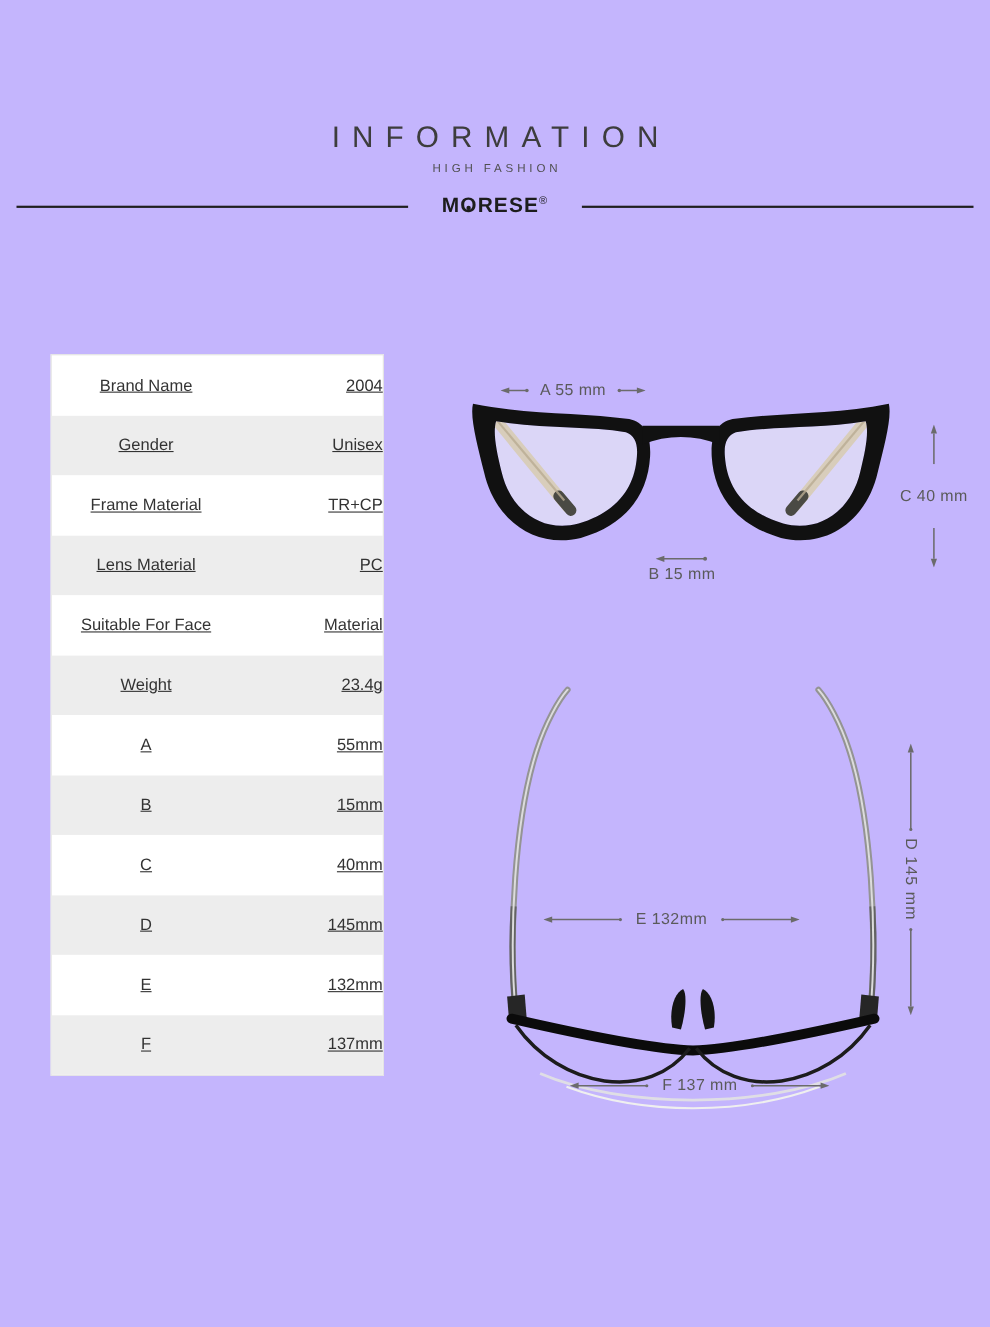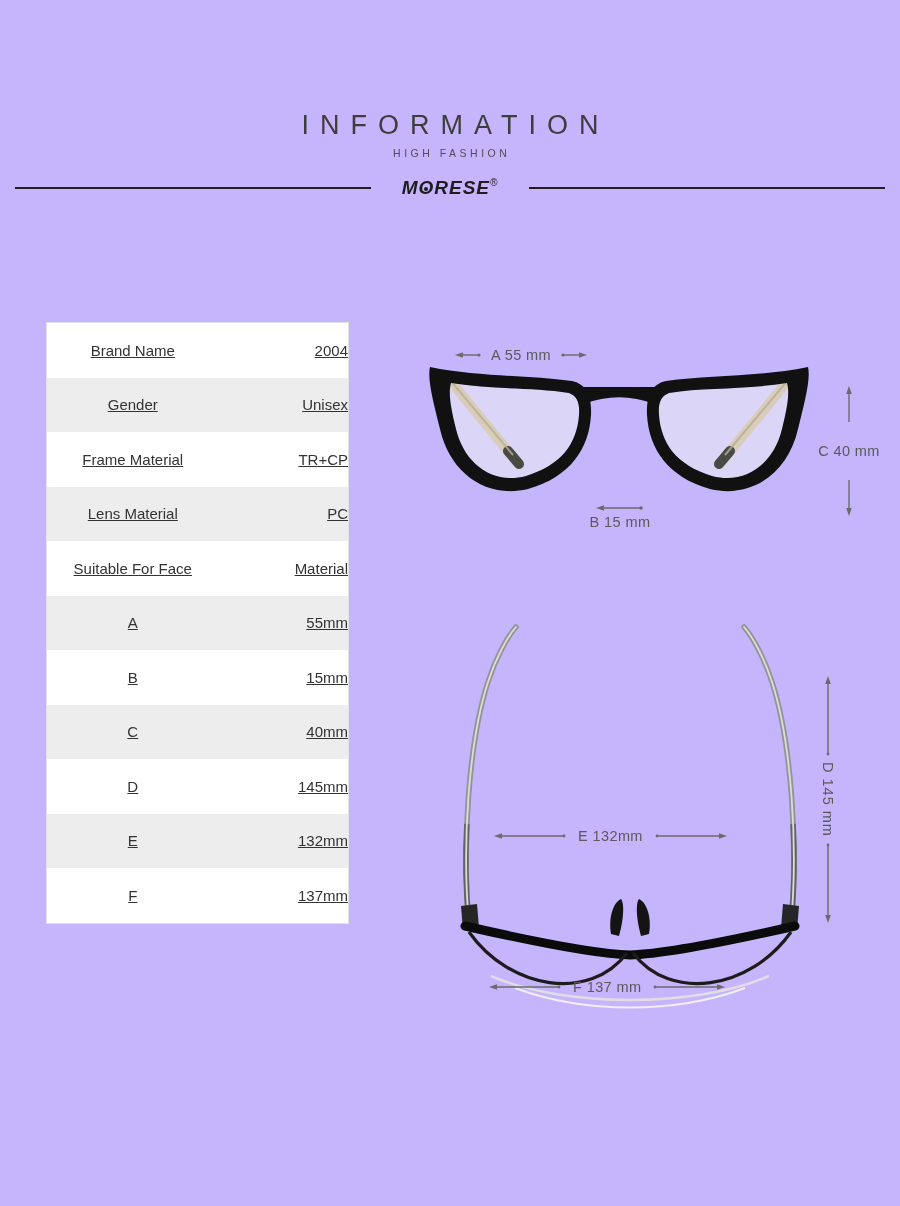--- a/index.html
+++ b/index.html
@@ -11,21 +11,21 @@
   .title { position:absolute; top:110px; left:0; right:0; text-align:center;
            font-size:27px; font-weight:400; letter-spacing:11px; padding-left:11px;
            color:#3d3d3d; }
   .subtitle { position:absolute; top:147px; left:0; right:0; text-align:center;
               font-size:10.5px; font-weight:400; letter-spacing:3.5px; padding-left:3.5px;
               color:#4f4f4f; }
   .brand-divider { position:absolute; top:177px; left:15px; right:15px; height:22px;
                    display:flex; align-items:center; }
   .brand-divider .rule { flex:1; border-top:2px solid #1f1f1f; }
   .brand-logo { margin:0 31px; font-size:19px; font-weight:700; letter-spacing:1px;
-                color:#1d1d1d; white-space:nowrap;font-style:italic; }
+                color:#1d1d1d; white-space:nowrap; }
   .brand-mark { font-size:10px; vertical-align:8px; font-weight:400; }
   .logo-o { position:relative; display:inline-block; }
   .logo-o-dot { position:absolute; left:50%; top:55%; width:4px; height:4px;
                 margin:-2px 0 0 -2px; background:#1d1d1d; border-radius:50%; }
 
   
   .spec-table { position:absolute; left:46px; top:322px; width:303px;
                 border:1px solid #e2e2e2; background:#fff; }
   .spec-row { display:flex; height:54.5px; align-items:center; font-size:15px; color:#333;text-decoration:underline; }
   .spec-row:nth-child(even) { background:#ededed; }
@@ -40,21 +40,21 @@
 
   .dim-a { position:absolute; left:455px; top:330px; width:132px;
            display:flex; align-items:center; justify-content:space-between;margin-top:17px; }
   .dim-c { position:absolute; left:810px; top:386px; width:78px;
            display:flex; flex-direction:column; align-items:center; gap:21px; text-align:center;justify-content:center; }
   .dim-b-arrow { position:absolute; left:596px; top:504px; }
   .dim-b-text  { position:absolute; left:570px; top:514px; width:100px; text-align:center; }
 
   .dim-e { position:absolute; left:494px; top:816px; width:282px;
            display:flex; align-items:center; }
-  .dim-f { position:absolute; left:489px; top:967px; width:276px;
+  .dim-f { position:absolute; left:518px; top:967px; width:276px;
            display:flex; align-items:center; }
   .dim-e .dim, .dim-f .dim { margin:12px 12px; }
   .dim-d { position:absolute; left:813px; top:676px; width:30px; height:262px;
            display:flex; flex-direction:column; align-items:center; gap:6px; }
   .dim-d .dim { writing-mode:vertical-rl; text-orientation:mixed; letter-spacing:1px; }
 
   svg { display:block; }
 </style>
 </head>
 <body>
@@ -84,20 +84,24 @@
     </div>
     <div class="spec-row">
       <div class="spec-label">Lens Material</div>
       <div class="spec-value">PC</div>
     </div>
     <div class="spec-row">
       <div class="spec-label">Suitable For Face</div>
       <div class="spec-value">Material</div>
     </div>
     <div class="spec-row">
+      <div class="spec-label">Weight</div>
+      <div class="spec-value">23.4g</div>
+    </div>
+    <div class="spec-row">
       <div class="spec-label">A</div>
       <div class="spec-value">55mm</div>
     </div>
     <div class="spec-row">
       <div class="spec-label">B</div>
       <div class="spec-value">15mm</div>
     </div>
     <div class="spec-row">
       <div class="spec-label">C</div>
       <div class="spec-value">40mm</div>

